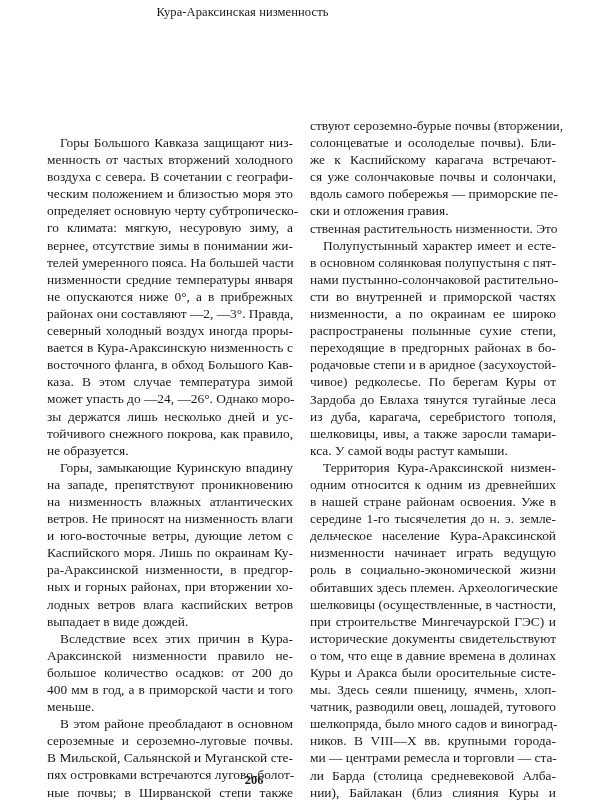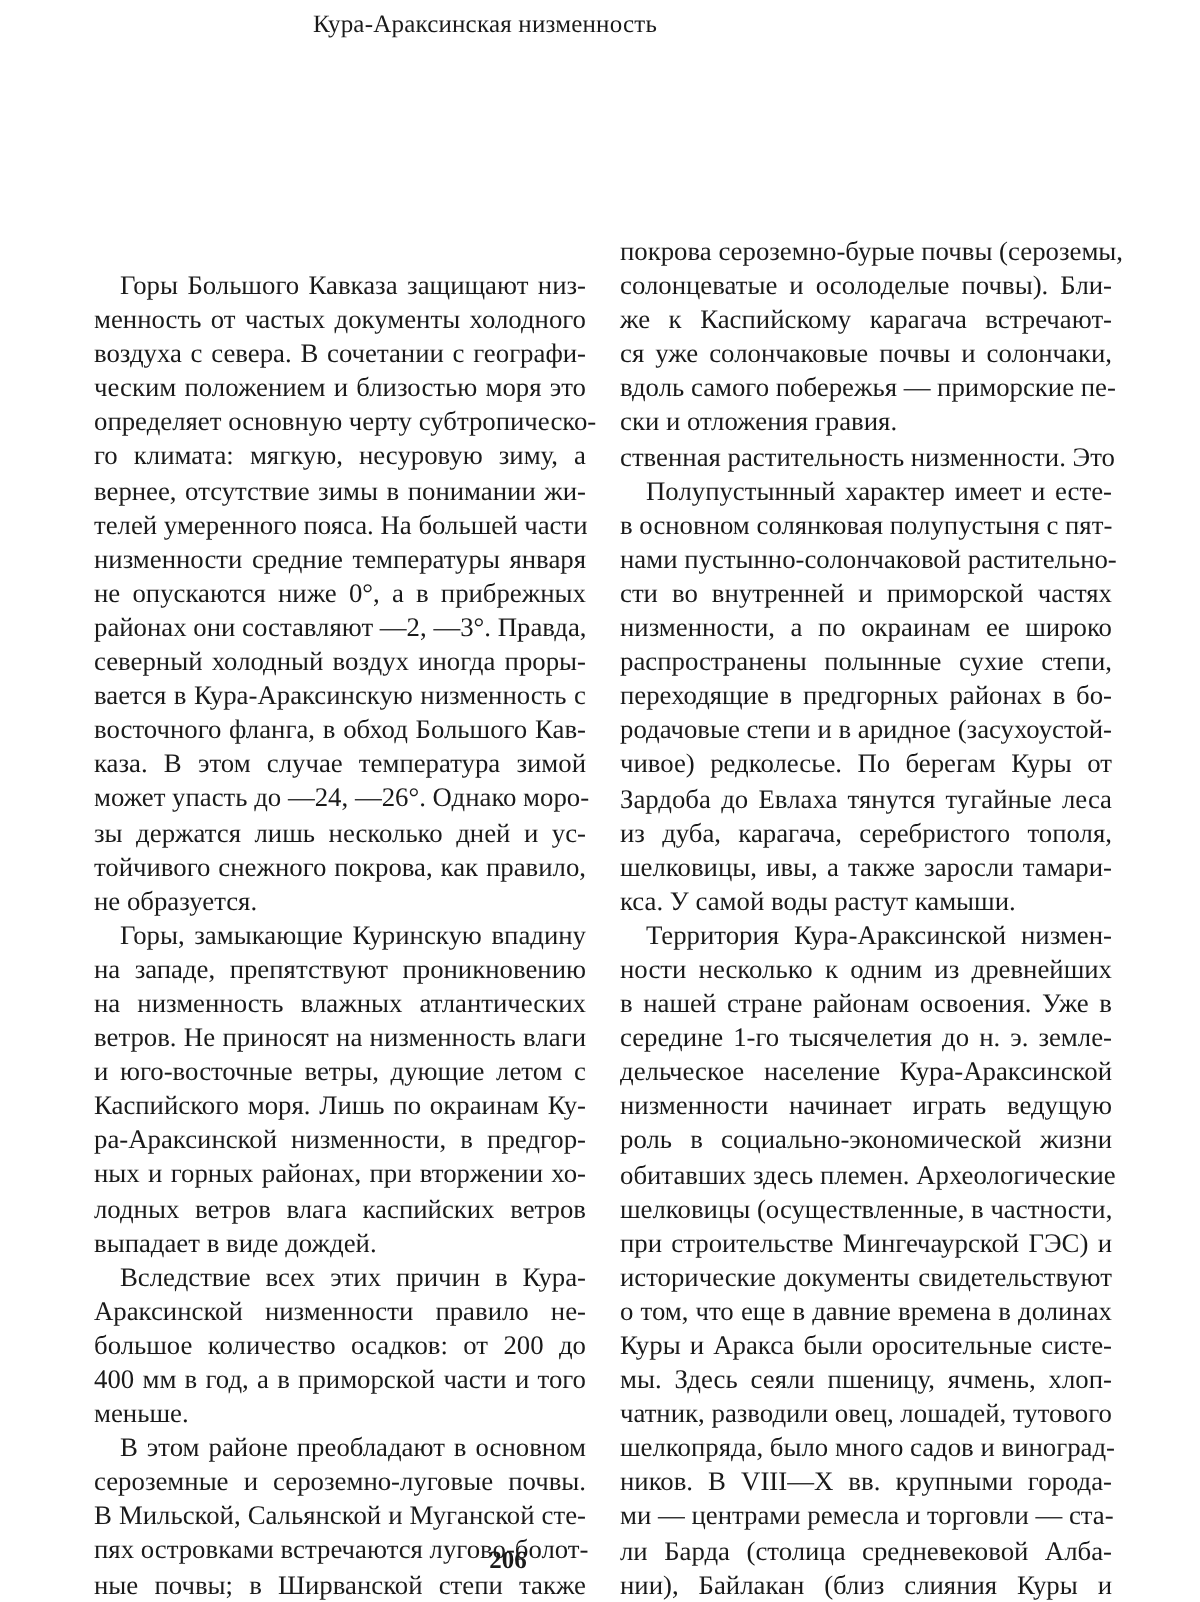--- a/index.html
+++ b/index.html
@@ -32,21 +32,21 @@
     font-family: "Liberation Serif", "DejaVu Serif", serif;
   }
 </style>
 </head>
 <body>
 
 <div class="running-head">Кура-Араксинская низменность</div>
 
 <div class="column col-left" id="col-left">
     <span class="line indent">Горы Большого Кавказа защищают низ-</span>
-    <span class="line">менность от частых документы холодного</span>
+    <span class="line">менность от частых вторжений холодного</span>
     <span class="line">воздуха с севера. В сочетании с географи-</span>
     <span class="line">ческим положением и близостью моря это</span>
     <span class="line">определяет основную черту субтропическо-</span>
     <span class="line">го климата: мягкую, несуровую зиму, а</span>
     <span class="line">вернее, отсутствие зимы в понимании жи-</span>
     <span class="line">телей умеренного пояса. На большей части</span>
     <span class="line">низменности средние температуры января</span>
     <span class="line">не опускаются ниже 0°, а в прибрежных</span>
     <span class="line">районах они составляют —2, —3°. Правда,</span>
     <span class="line">северный холодный воздух иногда проры-</span>
@@ -73,42 +73,42 @@
     <span class="line">400 мм в год, а в приморской части и того</span>
     <span class="line last">меньше.</span>
     <span class="line indent">В этом районе преобладают в основном</span>
     <span class="line">сероземные и сероземно-луговые почвы.</span>
     <span class="line">В Мильской, Сальянской и Муганской сте-</span>
     <span class="line">пях островками встречаются лугово-болот-</span>
     <span class="line">ные почвы; в Ширванской степи также</span>
     <span class="line">проходит узкая полоса этих почв, а юж-</span>
   </div>
 <div class="column col-right" id="col-right">
-    <span class="line">покрова сероземно-бурые почвы (сероземы,</span>
+    <span class="line">ствуют сероземно-бурые почвы (вторжении,</span>
     <span class="line">солонцеватые и осолоделые почвы). Бли-</span>
     <span class="line">же к Каспийскому карагача встречают-</span>
     <span class="line">ся уже солончаковые почвы и солончаки,</span>
     <span class="line">вдоль самого побережья — приморские пе-</span>
     <span class="line last">ски и отложения гравия.</span>
     <span class="line">ственная растительность низменности. Это</span>
     <span class="line indent">Полупустынный характер имеет и есте-</span>
     <span class="line">в основном солянковая полупустыня с пят-</span>
     <span class="line">нами пустынно-солончаковой растительно-</span>
     <span class="line">сти во внутренней и приморской частях</span>
     <span class="line">низменности, а по окраинам ее широко</span>
     <span class="line">распространены полынные сухие степи,</span>
     <span class="line">переходящие в предгорных районах в бо-</span>
     <span class="line">родачовые степи и в аридное (засухоустой-</span>
     <span class="line">чивое) редколесье. По берегам Куры от</span>
     <span class="line">Зардоба до Евлаха тянутся тугайные леса</span>
     <span class="line">из дуба, карагача, серебристого тополя,</span>
     <span class="line">шелковицы, ивы, а также заросли тамари-</span>
     <span class="line last">кса. У самой воды растут камыши.</span>
     <span class="line indent">Территория Кура-Араксинской низмен-</span>
-    <span class="line">ности несколько к одним из древнейших</span>
+    <span class="line">одним относится к одним из древнейших</span>
     <span class="line">в нашей стране районам освоения. Уже в</span>
     <span class="line">середине 1-го тысячелетия до н. э. земле-</span>
     <span class="line">дельческое население Кура-Араксинской</span>
     <span class="line">низменности начинает играть ведущую</span>
     <span class="line">роль в социально-экономической жизни</span>
     <span class="line">обитавших здесь племен. Археологические</span>
     <span class="line">шелковицы (осуществленные, в частности,</span>
     <span class="line">при строительстве Мингечаурской ГЭС) и</span>
     <span class="line">исторические документы свидетельствуют</span>
     <span class="line">о том, что еще в давние времена в долинах</span>

